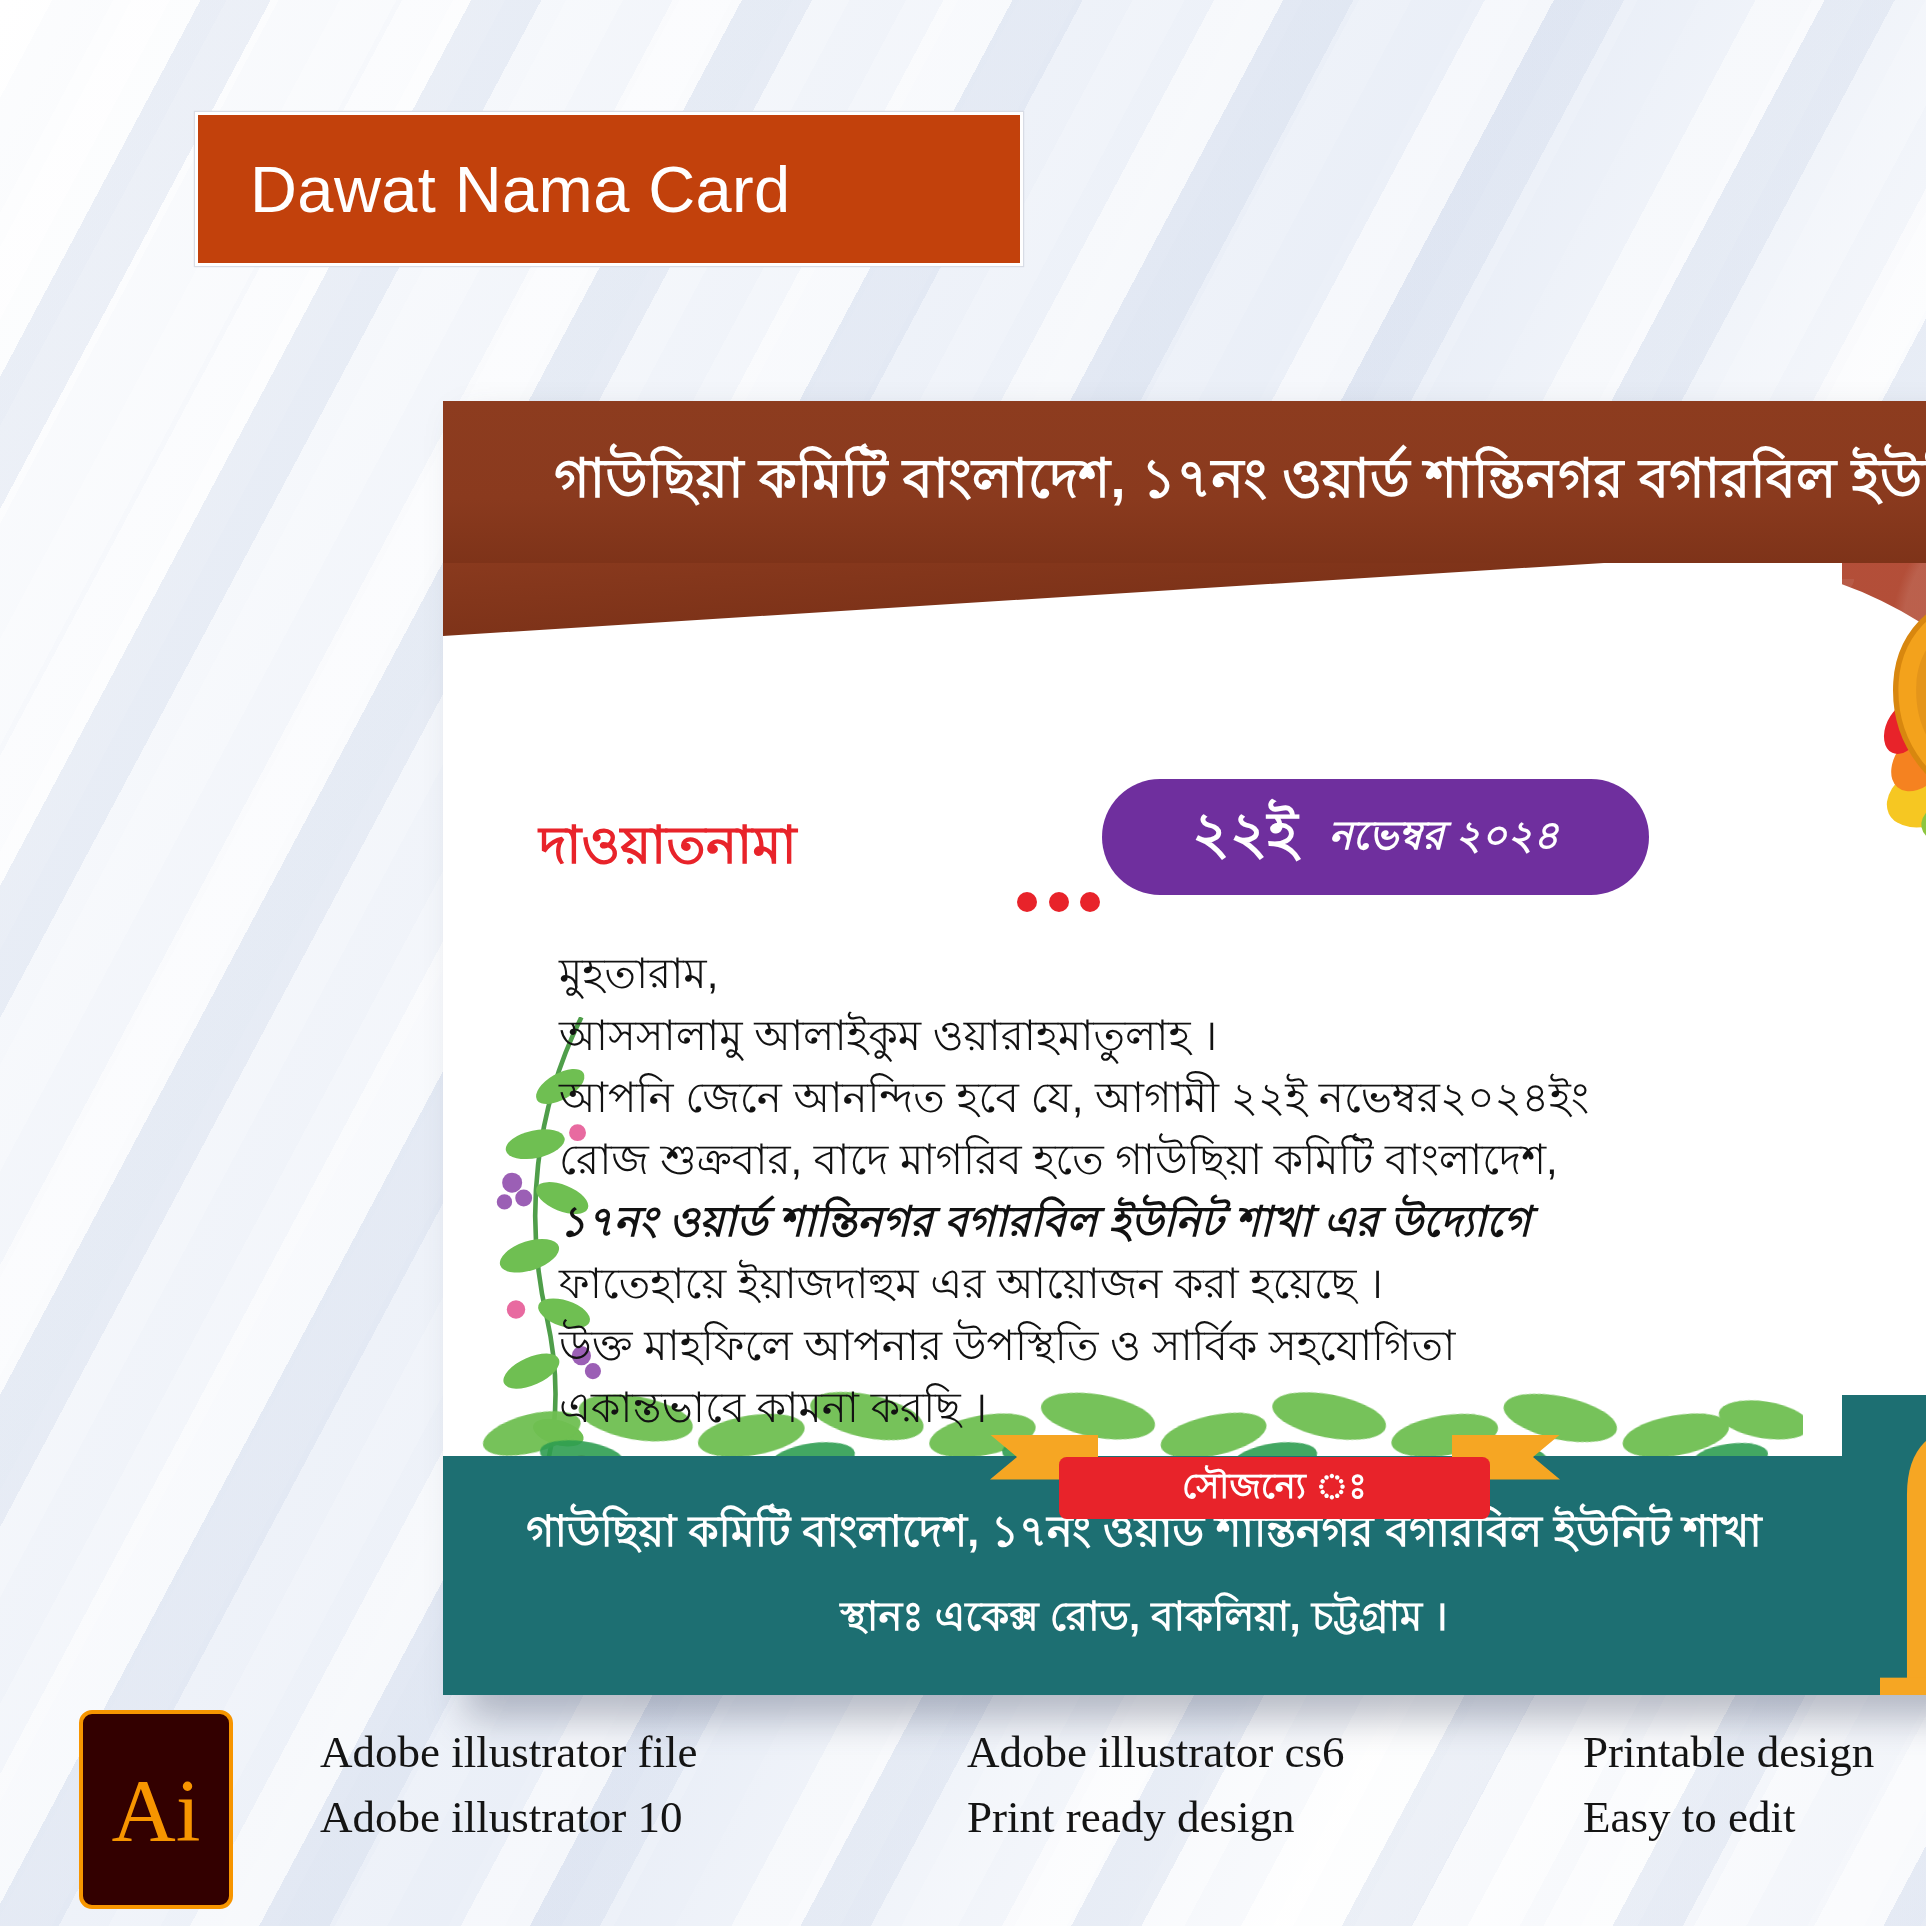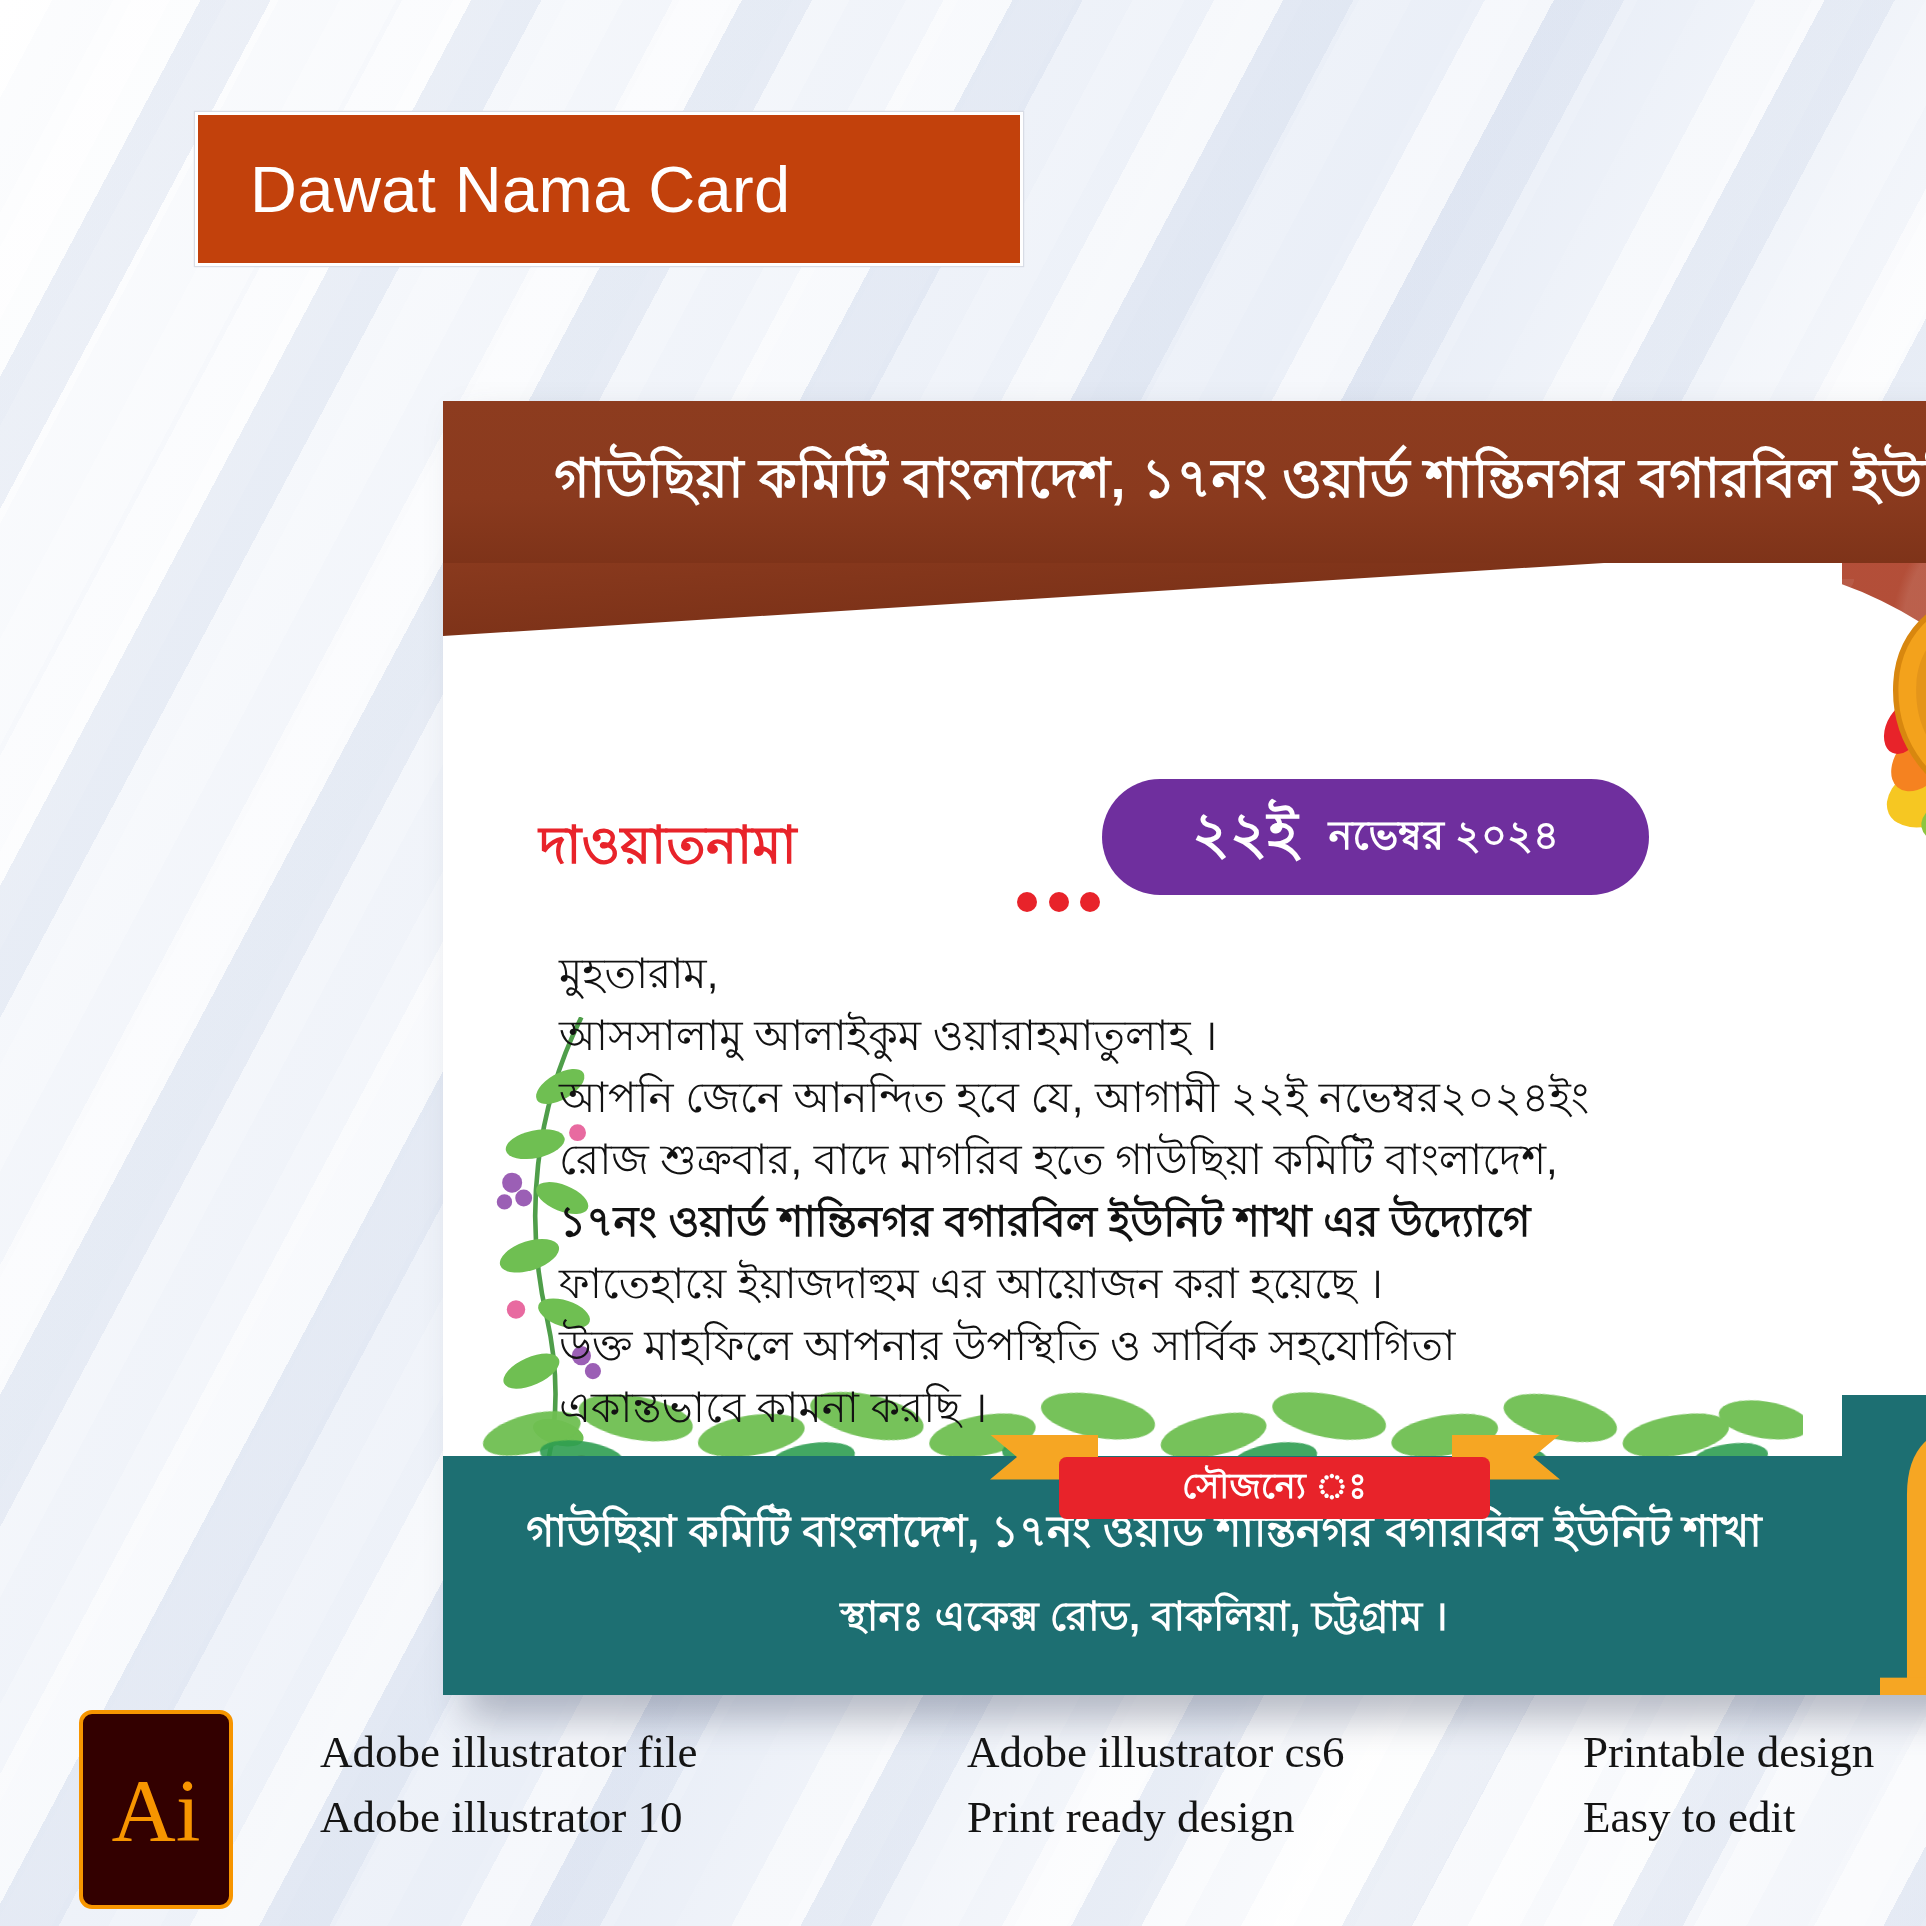--- a/index.html
+++ b/index.html
@@ -203,38 +203,40 @@
   }
   .date-pill .d1 {
     color: #ffffff;
     font-size: 58px;
     font-weight: bold;
   }
   .date-pill .d2 {
     color: #ffffff;
     font-size: 40px;
     font-weight: bold;
+    font-style: italic;
   }
 
   .body-text {
     position: absolute;
     left: 116px;
     top: 547px;
     width: 1310px;
     z-index: 8;
   }
   .body-text p {
     margin: 0 0 10.8px 0;
     font-size: 42px;
     color: #121212;
     line-height: 1.22;
     white-space: nowrap;
   }
   .body-text p.bold {
     font-weight: bold;
+    font-style: italic;
   }
 
   
   .floral-left {
     position: absolute;
     left: 23px;
     top: 616px;
     width: 200px;
     height: 539px;
     z-index: 7;

